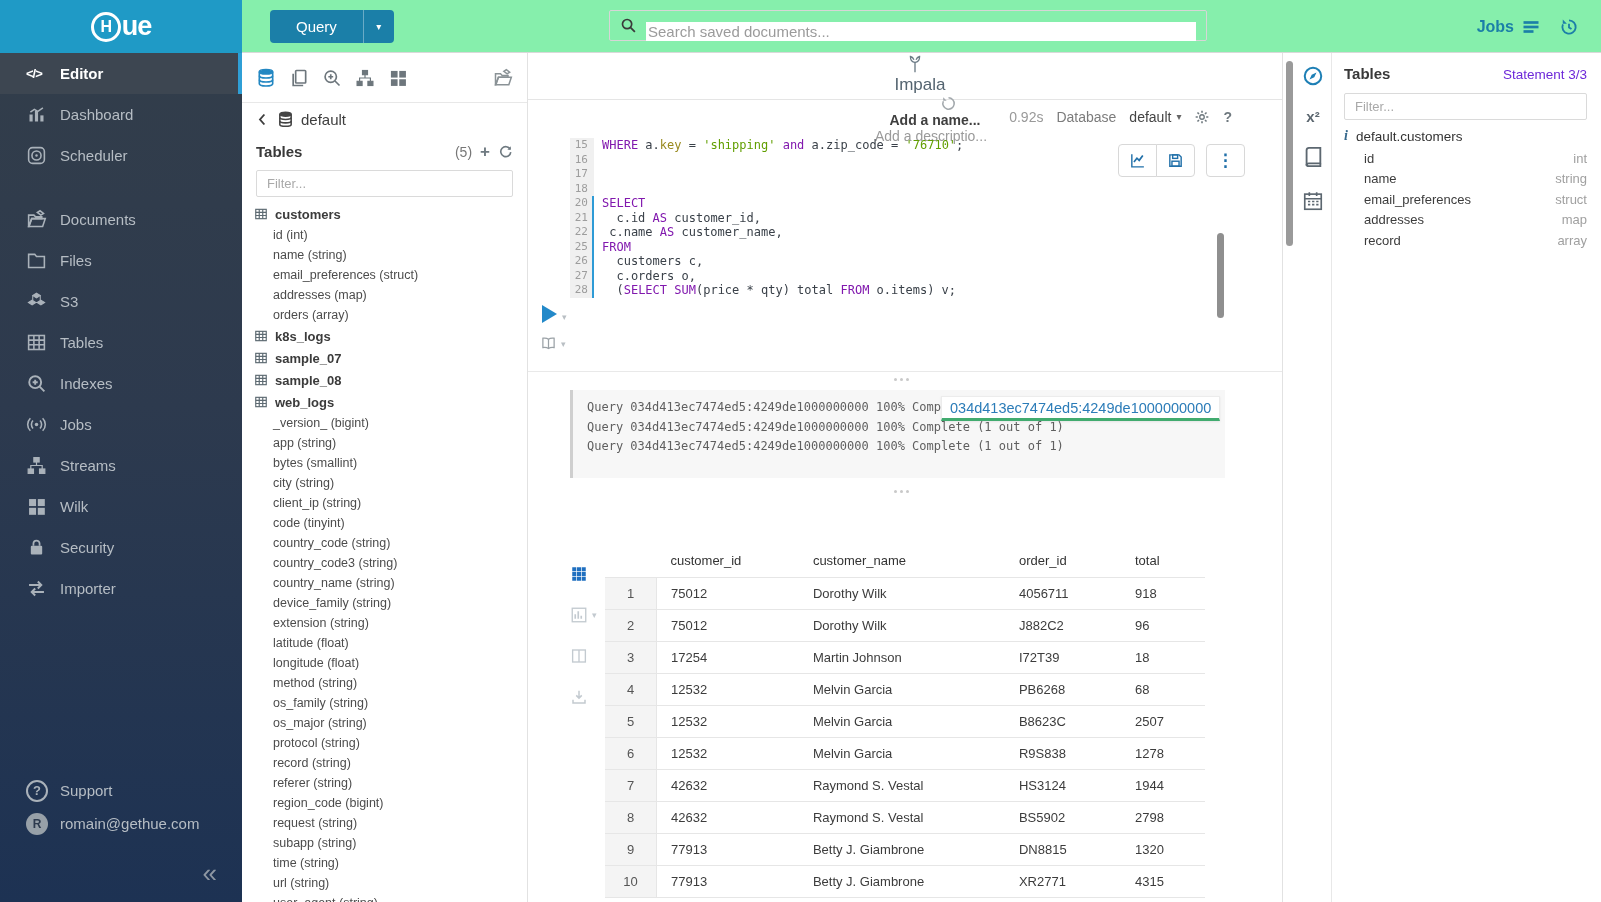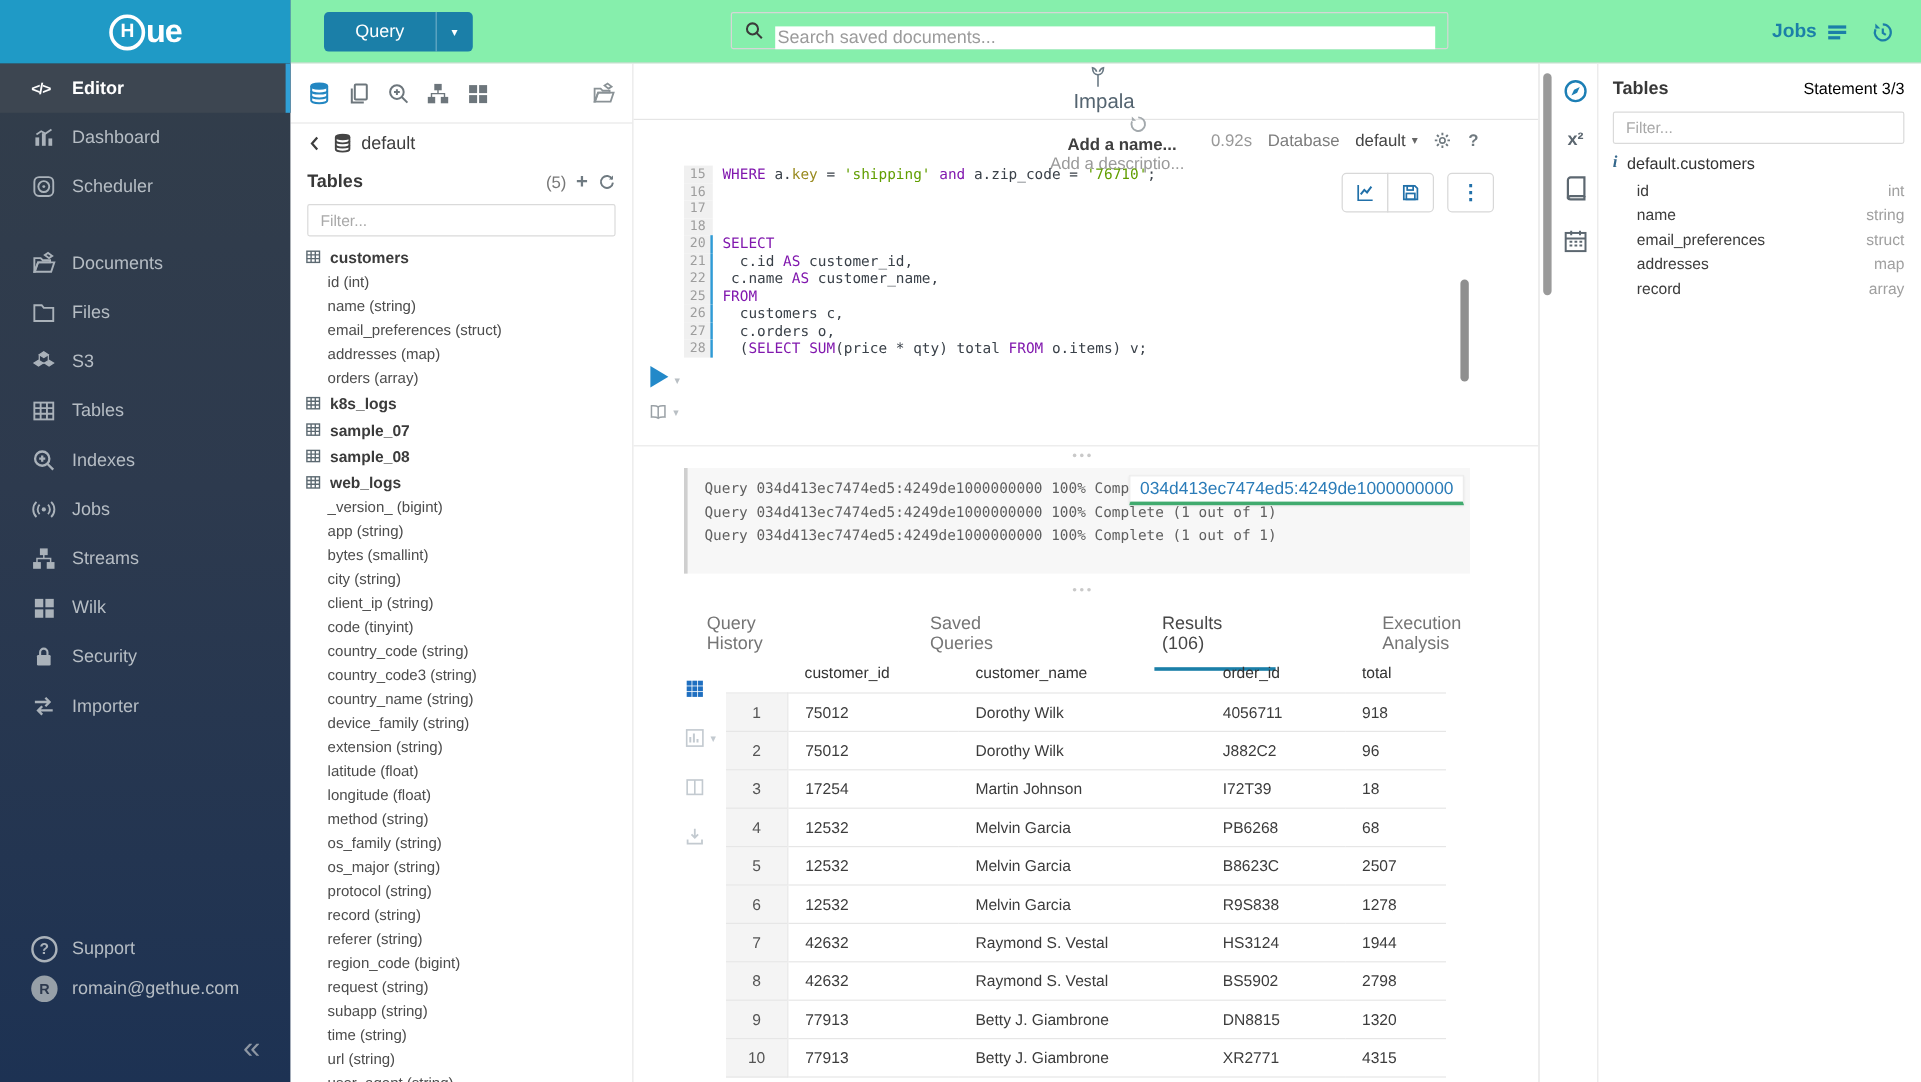--- a/index.html
+++ b/index.html
@@ -130,21 +130,21 @@
   .assist-panel{position:absolute;left:1282px;top:53px;right:0;bottom:0;background:#fff;border-left:1px solid #e2e2e2;box-sizing:border-box;}
   .app-scroll{position:absolute;left:3px;top:8px;width:7px;height:185px;background:#9a9a9a;border-radius:4px;}
   .assist-strip{position:absolute;left:13px;top:12px;width:34px;display:flex;flex-direction:column;align-items:center;gap:22px;}
   .assist-strip .ic{width:22px;height:22px;color:#5c6770;cursor:pointer;}
   .assist-strip .ic.on{color:#1d7fb5;}
   .assist-strip .sup{font-size:15px;font-weight:700;color:#5c6770;cursor:pointer;line-height:1;}
   .assist-vdiv{position:absolute;left:48px;top:0;bottom:0;width:1px;background:#e8e8e8;}
   .assist-body{position:absolute;left:49px;right:0;top:0;bottom:0;padding:12px 14px 0 12px;}
   .assist-hdr{display:flex;align-items:baseline;height:24px;}
   .assist-hdr .t{font-size:15px;font-weight:700;color:#383838;}
-  .assist-hdr .stmt{margin-left:auto;font-size:13.5px;color:#000000;}
+  .assist-hdr .stmt{margin-left:auto;font-size:13.5px;color:#6d28d9;}
   .assist-filter{margin-top:4px;height:25px;border:1px solid #dadada;border-radius:2px;display:flex;align-items:center;padding:0 8px;}
   .assist-filter input{border:none;outline:none;width:100%;font-size:13px;font-family:"Liberation Sans",sans-serif;}
   .assist-filter input::placeholder{color:#a9a9a9;}
   .assist-table-row{display:flex;align-items:center;gap:8px;height:24px;margin-top:4px;font-size:13.5px;color:#333;cursor:pointer;}
   .assist-table-row .info{color:#35688c;font-weight:700;font-family:"Liberation Serif",serif;font-size:14px;font-style:italic;}
   .assist-col{display:flex;height:20.5px;align-items:center;padding-left:20px;font-size:13px;color:#3c3c3c;cursor:pointer;}
   .assist-col .type{margin-left:auto;color:#a0a0a0;}
 </style>
 </head>
 <body>
@@ -586,26 +586,20 @@
         </div>
       <div class="log-tooltip">034d413ec7474ed5:4249de1000000000</div>
     </div>
 
     <div class="dots-handle" style="top:437px">
         <i></i>
         <i></i>
         <i></i>
       </div>
 
-    <div class="tabs-row">
-        <div class="tab">Query History</div>
-        <div class="tab">Saved Queries</div>
-        <div class="tab active">Results (106)</div>
-        <div class="tab">Execution Analysis</div>
-      </div>
 
     <div class="results">
       <div class="res-strip">
         <span class="row">
             <span class="ic on">
               <svg viewBox="0 0 24 24" fill="currentColor">
                 <rect x="3" y="3" width="5.4" height="5.4"></rect>
                 <rect x="9.3" y="3" width="5.4" height="5.4"></rect>
                 <rect x="15.6" y="3" width="5.4" height="5.4"></rect>
                 <rect x="3" y="9.3" width="5.4" height="5.4"></rect>

